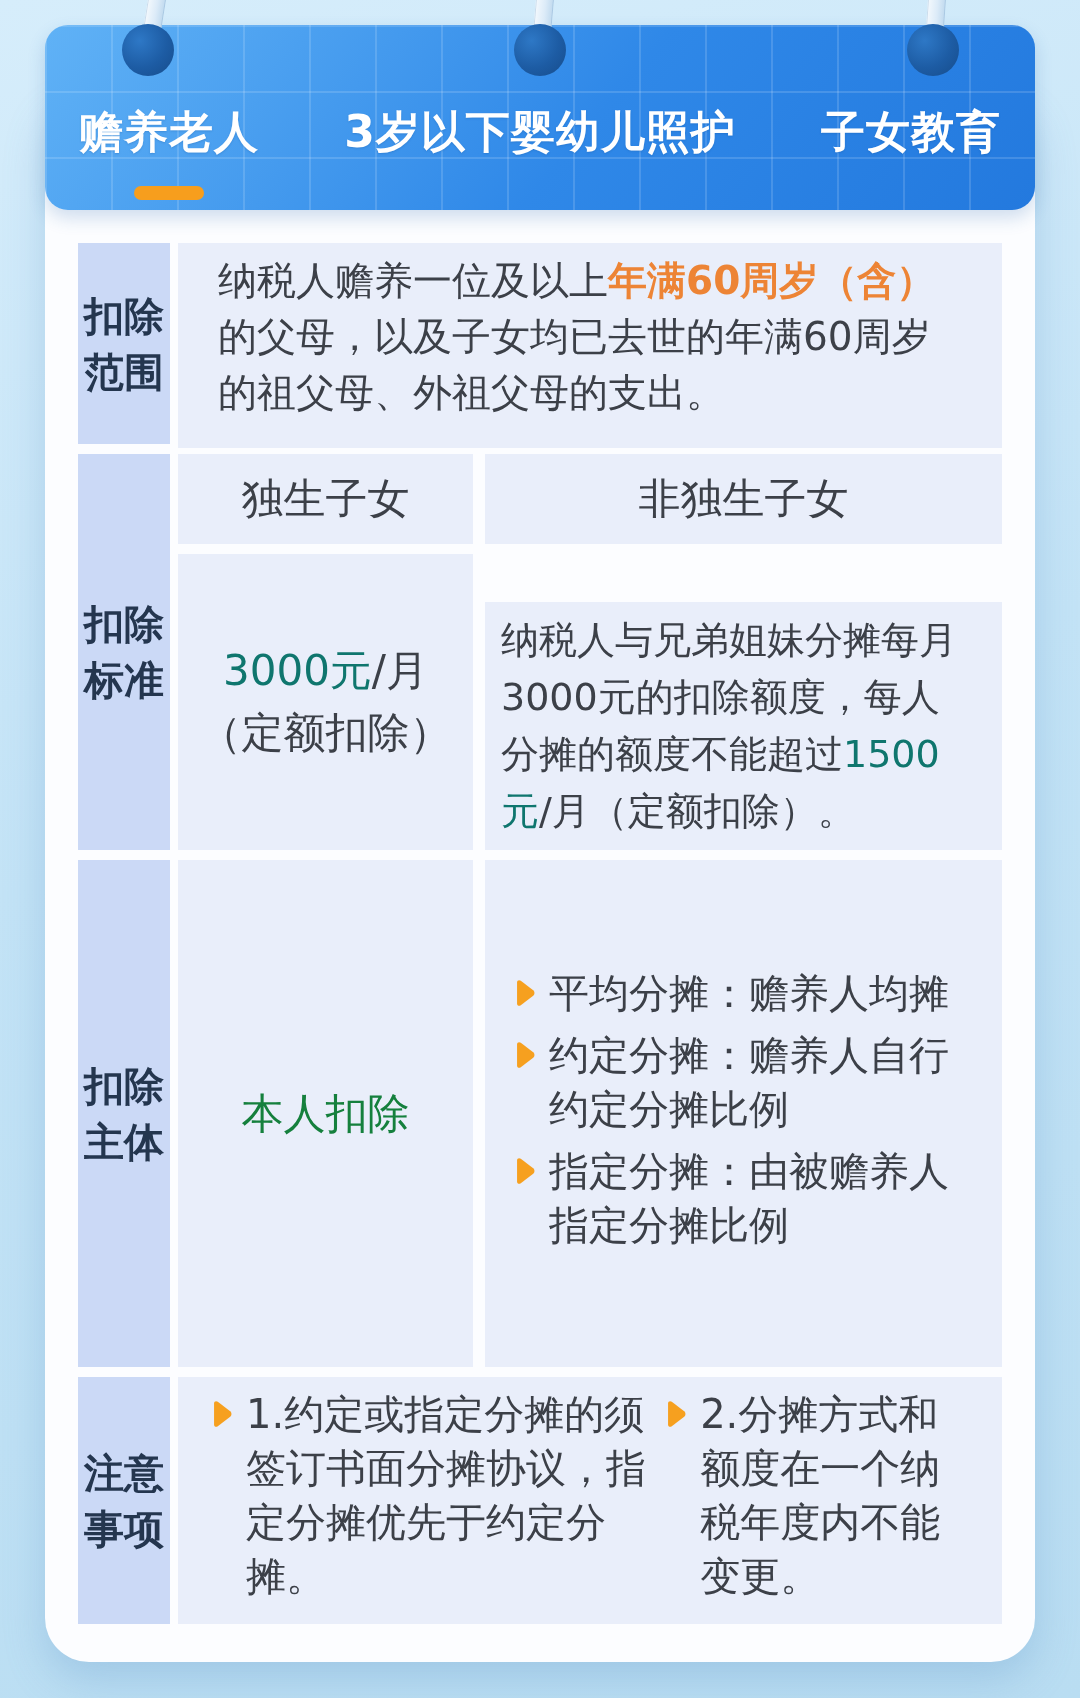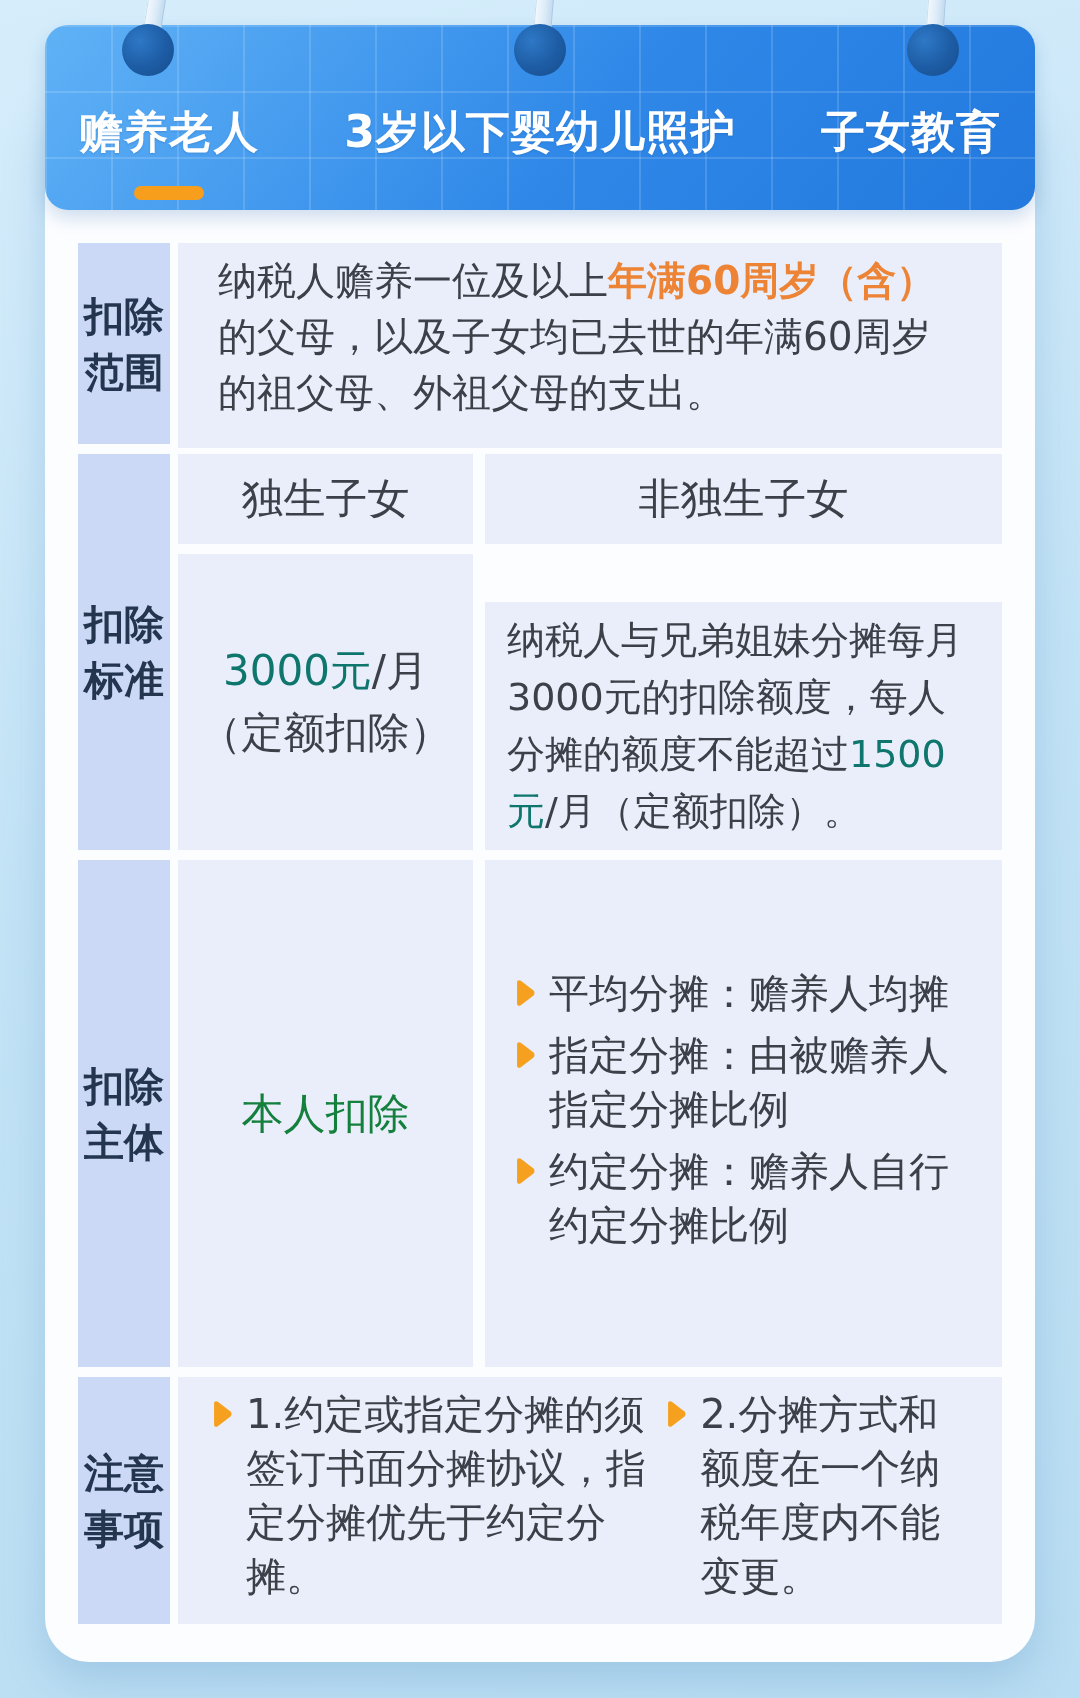--- a/index.html
+++ b/index.html
@@ -93,21 +93,21 @@
     height:100%;display:flex;align-items:center;justify-content:center;
     font-size:42px;color:#3c4048;
   }
   .std-body{flex:1;}
   .std-body .sub-left.cell{
     display:flex;flex-direction:column;align-items:center;justify-content:center;
     font-size:42px;line-height:62px;color:#3c4048;text-align:center;
   }
   .std-body .sub-right.cell{
     display:flex;
-    padding:10px 26px 10px 22px;
+    padding:10px 26px 10px 16px;
     font-size:38px;line-height:57px;color:#3c4048;margin-top:48px;
   }
 
   .row-subject{height:507px;}
   .row-subject .subcols{flex:1;}
   .row-subject .sub-left.cell{
     display:flex;align-items:center;justify-content:center;
     font-size:42px;color:#15803d;
   }
   .row-subject .sub-right.cell{
@@ -183,28 +183,28 @@
                 <svg class="arrow" width="26" height="30" viewBox="0 0 24 28">
                   <path d="M5.5 4.2 C5.5 2.1 7.4 1.4 9 2.5 L20.6 11.5 C22.2 12.8 22.2 15.2 20.6 16.5 L9 25.5 C7.4 26.6 5.5 25.9 5.5 23.8 Z" fill="#f6a01f"></path>
                 </svg>
                 <div class="btext">平均分摊：赡养人均摊</div>
               </div>
 
               <div class="bullet">
                 <svg class="arrow" width="26" height="30" viewBox="0 0 24 28">
                   <path d="M5.5 4.2 C5.5 2.1 7.4 1.4 9 2.5 L20.6 11.5 C22.2 12.8 22.2 15.2 20.6 16.5 L9 25.5 C7.4 26.6 5.5 25.9 5.5 23.8 Z" fill="#f6a01f"></path>
                 </svg>
-                <div class="btext">指定分摊：由被赡养人指定分摊比例</div>
+                <div class="btext">约定分摊：赡养人自行约定分摊比例</div>
               </div>
 
               <div class="bullet">
                 <svg class="arrow" width="26" height="30" viewBox="0 0 24 28">
                   <path d="M5.5 4.2 C5.5 2.1 7.4 1.4 9 2.5 L20.6 11.5 C22.2 12.8 22.2 15.2 20.6 16.5 L9 25.5 C7.4 26.6 5.5 25.9 5.5 23.8 Z" fill="#f6a01f"></path>
                 </svg>
-                <div class="btext">约定分摊：赡养人自行约定分摊比例</div>
+                <div class="btext">指定分摊：由被赡养人指定分摊比例</div>
               </div>
 
             </div>
           </div>
         </div>
       </div>
 
       <div class="row row-notes">
         <div class="label-cell">注意事项</div>
         <div class="content">

